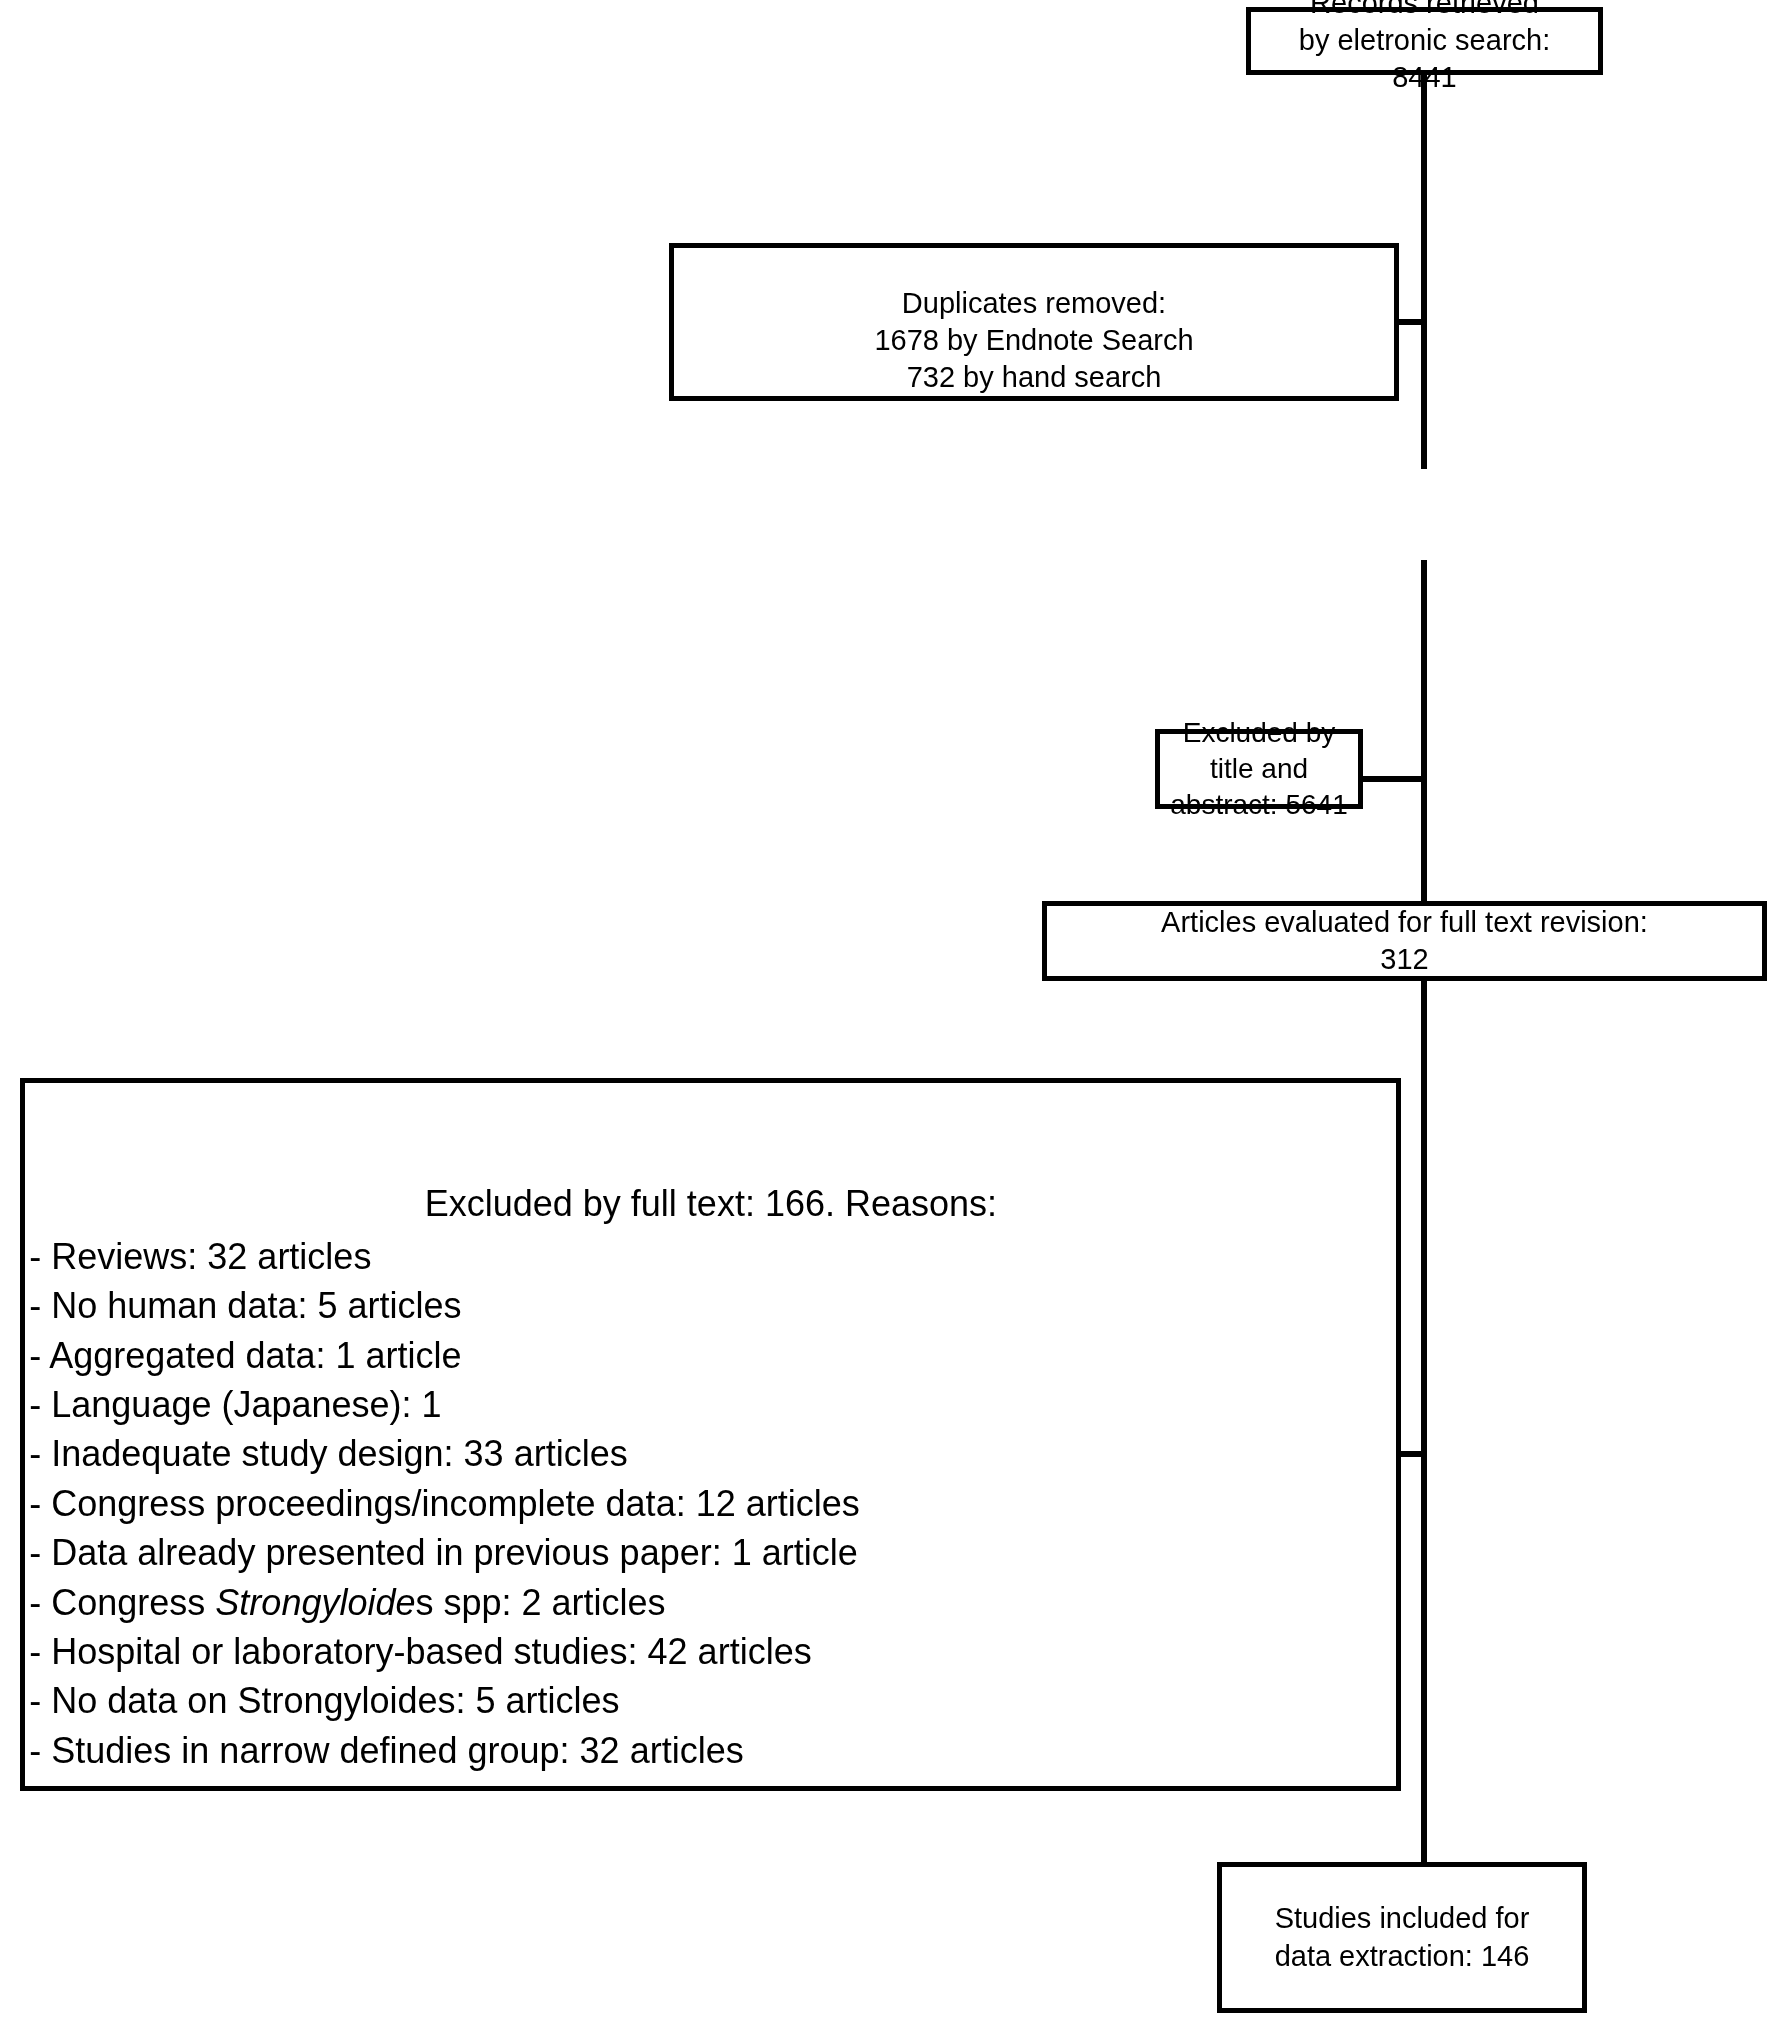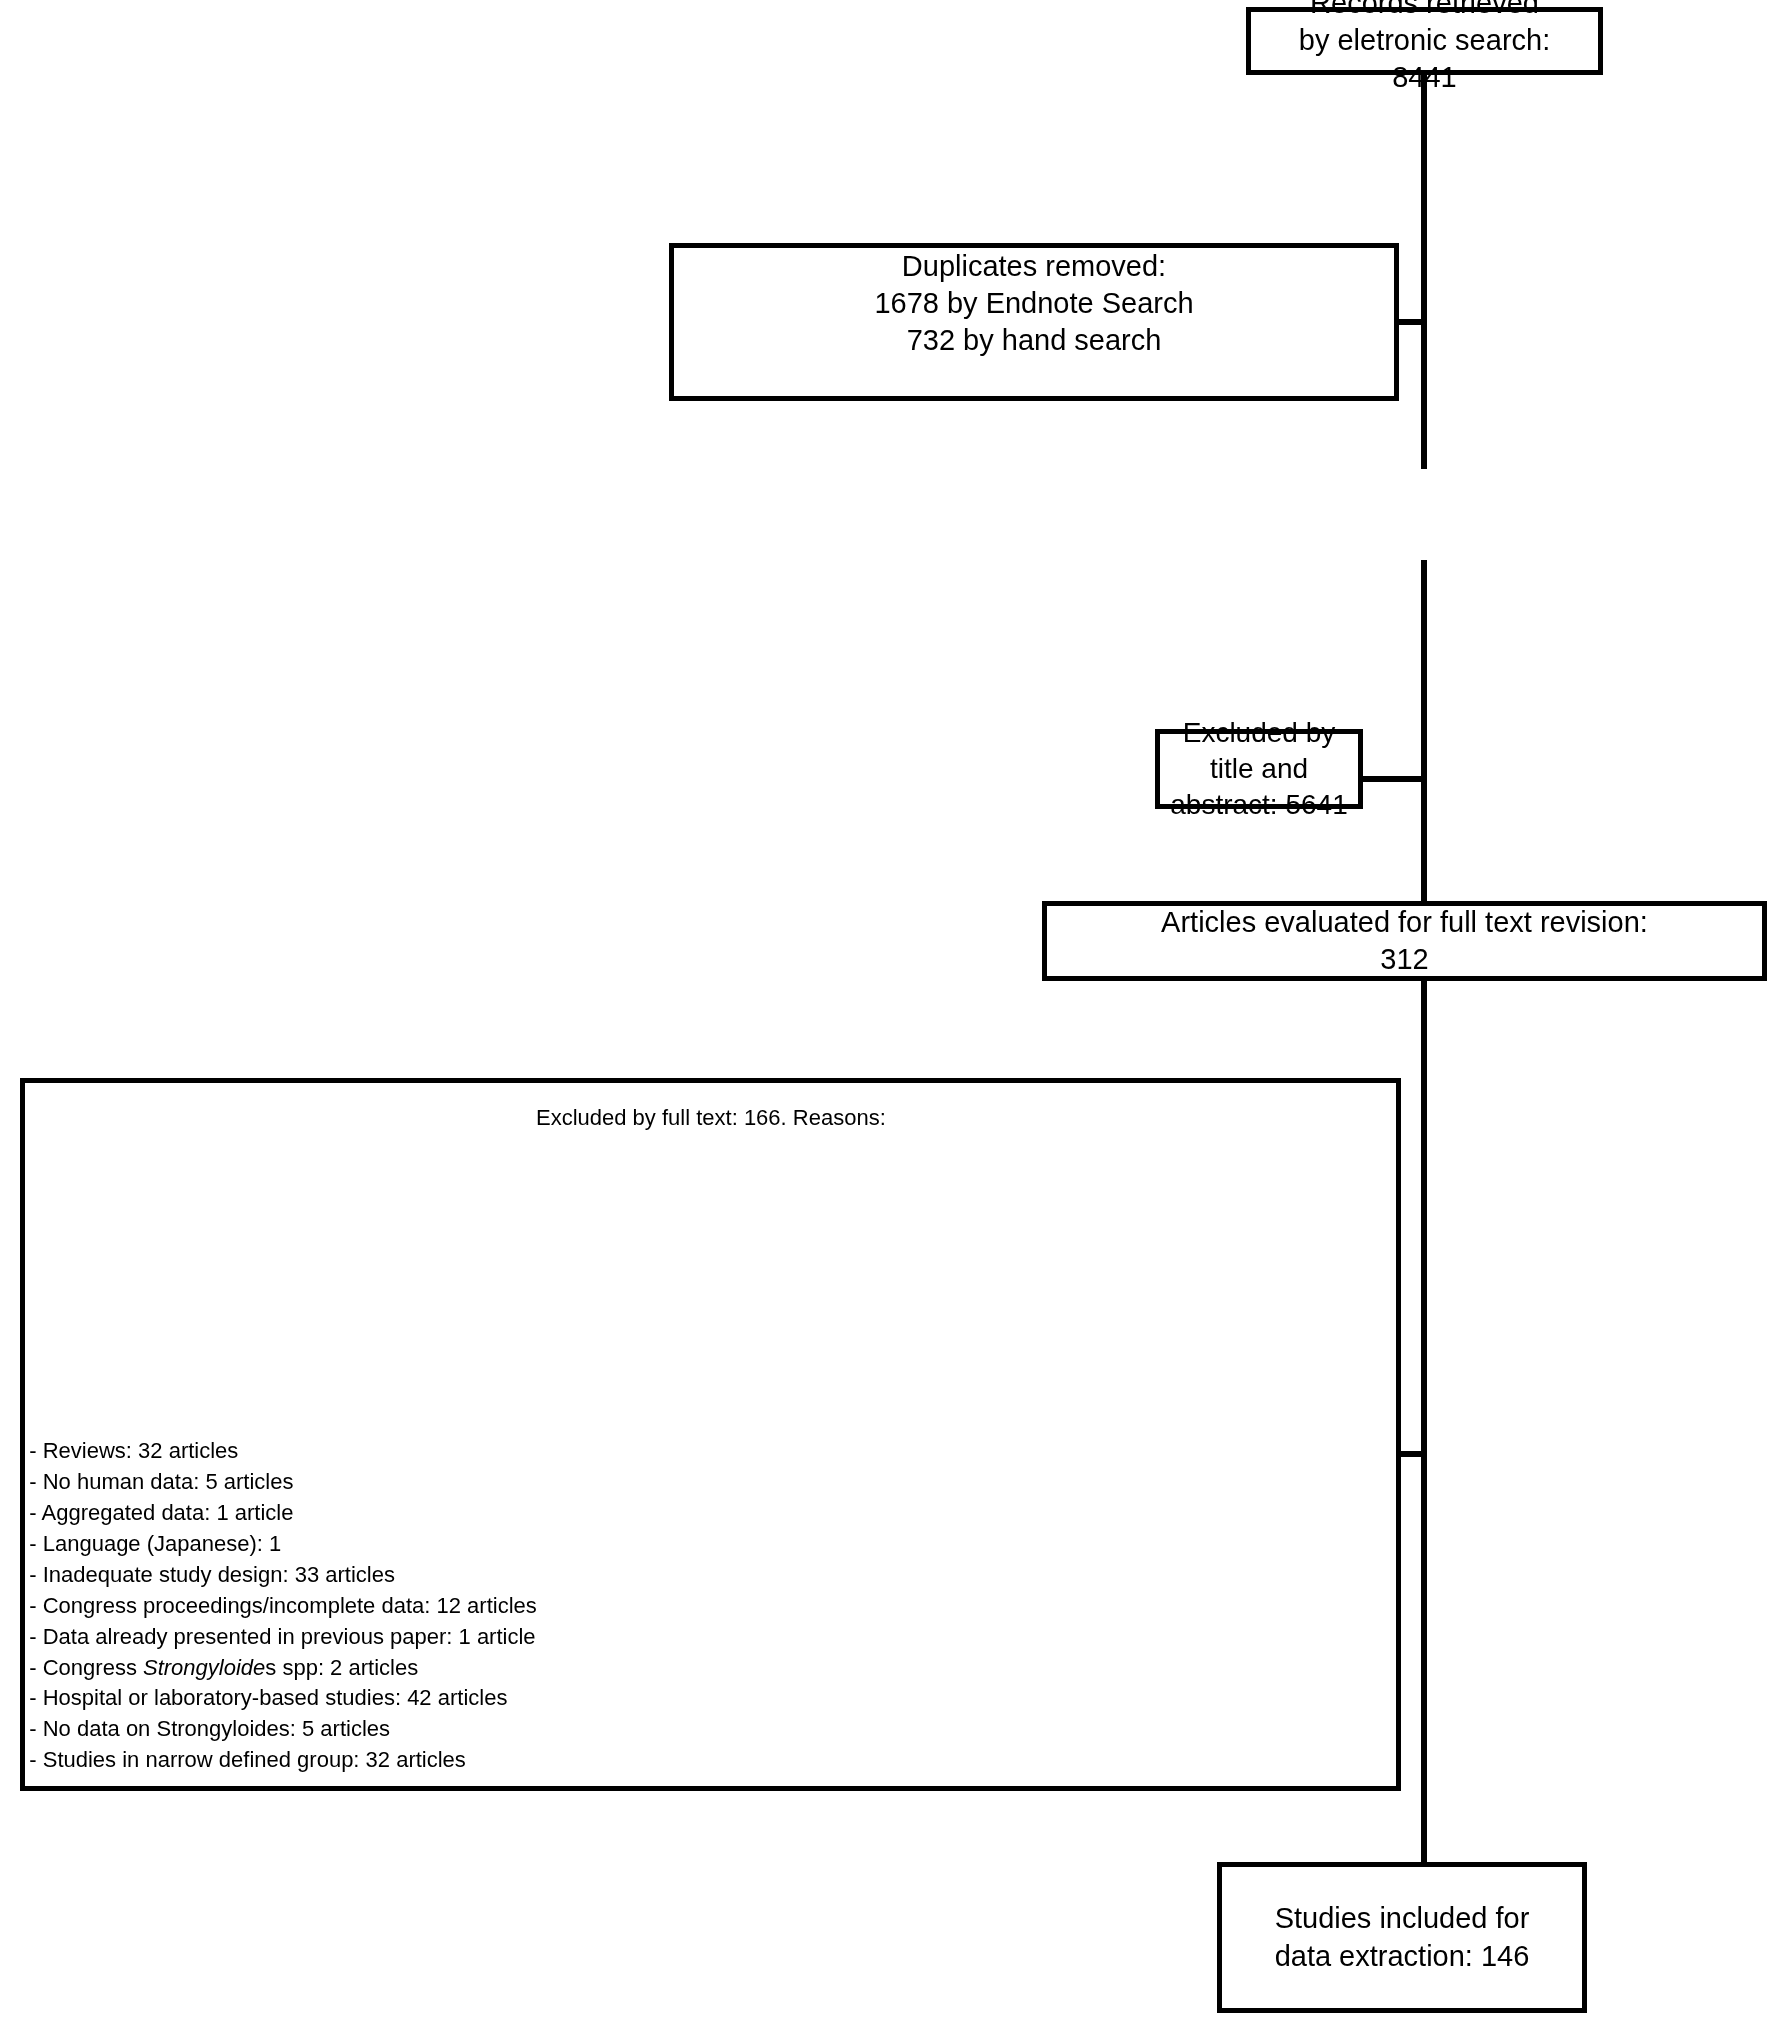--- a/index.html
+++ b/index.html
@@ -52,45 +52,44 @@
   
   #node-records {
     left: 1246px; top: 6.8px;
     width: 357px; height: 68px;
     font-size: 29px;
   }
   #node-duplicates {
     left: 669px; top: 243px;
     width: 730px; height: 158px;
     font-size: 29px;
-    justify-content: flex-start;
+    justify-content: flex-end;
   }
   #node-nodup {
     left: 1257px; top: 465px;
     width: 312px; height: 97px;
     font-size: 29px;
   }
   #node-excluded-title {
     left: 1155px; top: 729px;
     width: 208px; height: 80px;
     font-size: 28px;
   }
   #node-articles-eval {
     left: 1042px; top: 901px;
     width: 725px; height: 80px;
     font-size: 29px;
   }
   #node-excluded-full {
     left: 20.4px; top: 1078px;
     width: 1381px; height: 713px;
-    font-size: 22px;
+    font-size: 36px;
     align-items: stretch;
-    justify-content: space-between;
+    justify-content: flex-end;
     padding: 15.6px 0 11.7px 0;
-    gap: 22px;
   }
   #node-included {
     left: 1217px; top: 1862px;
     width: 370px; height: 151px;
     font-size: 29px;
   }
 
   
   .excl-head {
     text-align: center;

